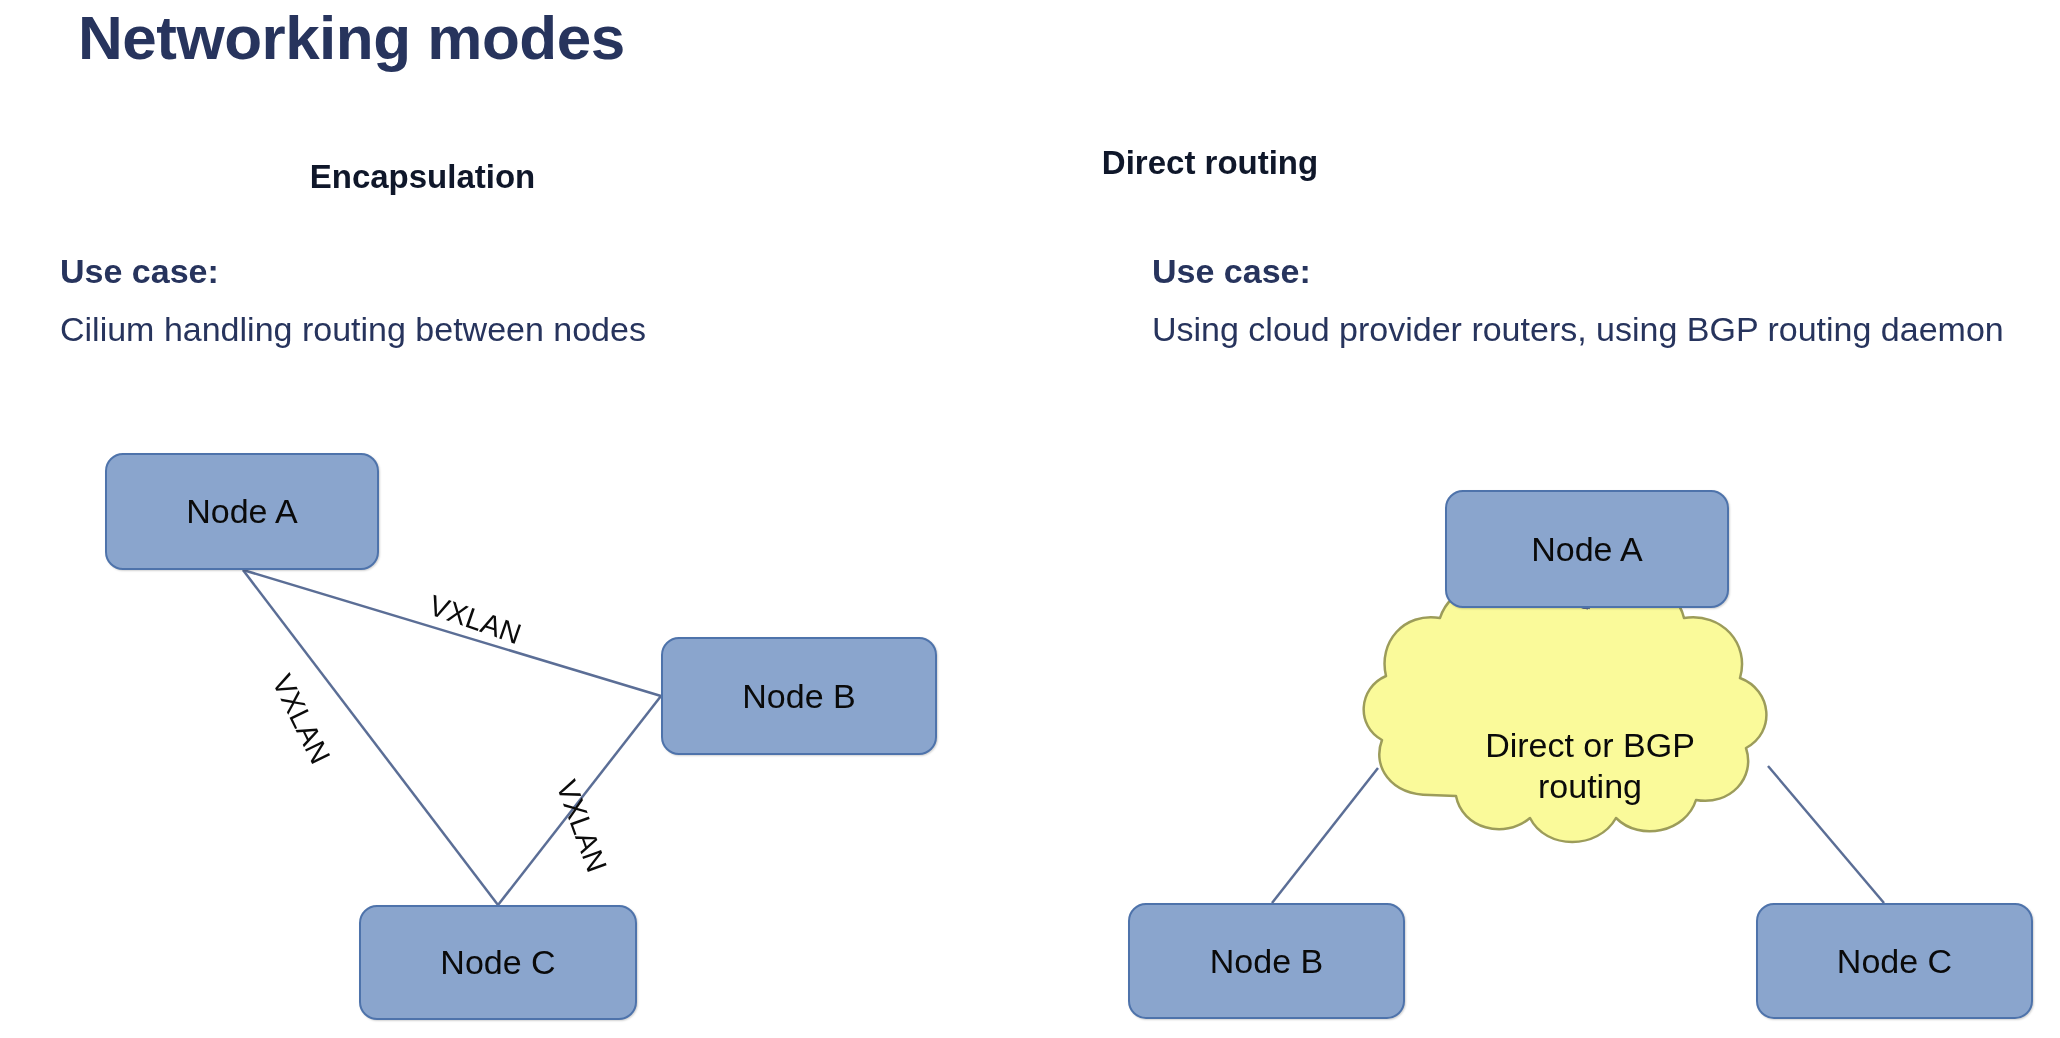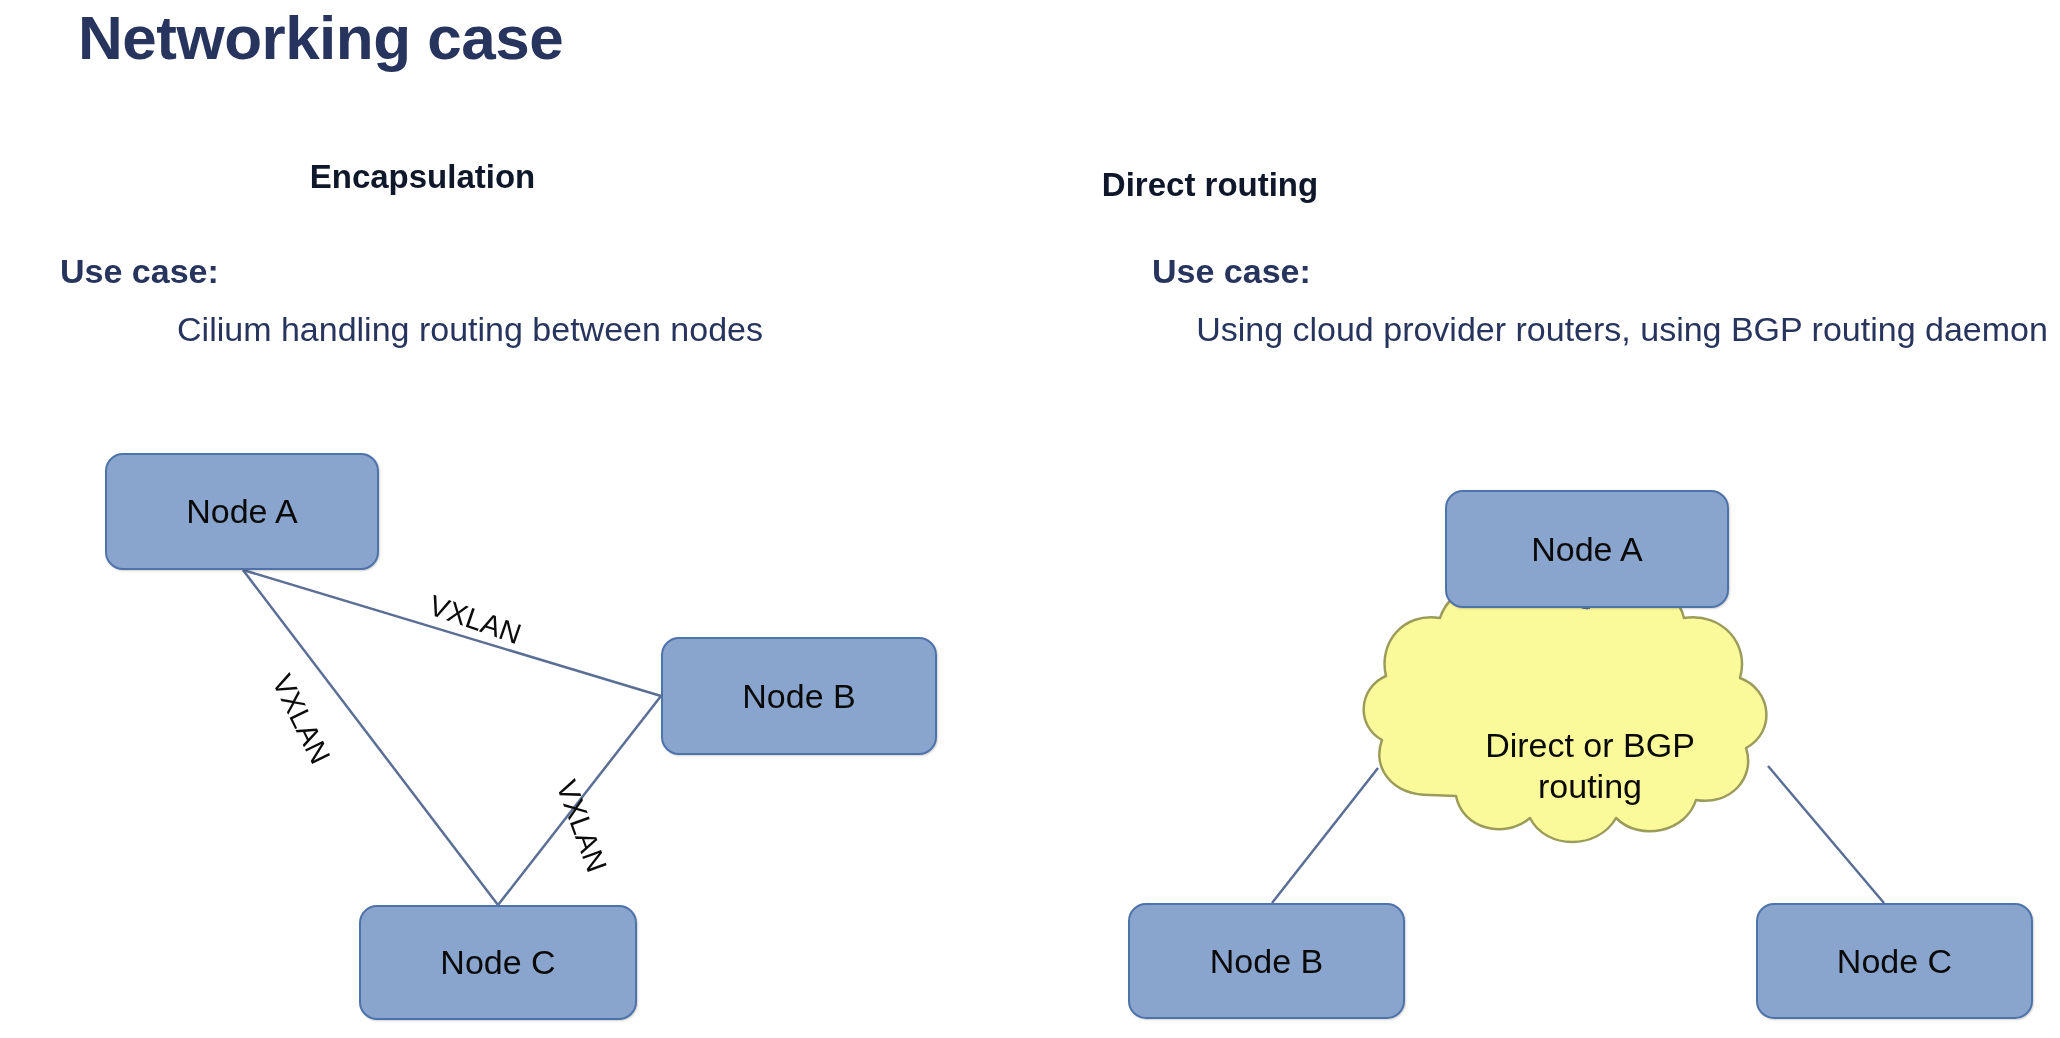--- a/index.html
+++ b/index.html
@@ -38,41 +38,40 @@
   
   .col-header {
     position: absolute;
     font-size: 33px;
     font-weight: bold;
     color: #0f172a;
     white-space: nowrap;
     text-align: center;
   }
   .col-header.left  { left: 0px;    top: 158px; width: 845px; }
-  .col-header.right { left: 1010px; top: 166px; width: 400px; }
+  .col-header.right { left: 1010px; top: 144px; width: 400px; }
 
   
   .usecase {
     position: absolute;
     margin-left: 30px;
   }
   .usecase .label {
     font-size: 34px;
     font-weight: bold;
     color: #27345d;
     margin: 0 0 16px 0;
     line-height: 1.15;
   }
   .usecase .body {
     font-size: 34px;
     font-weight: normal;
     color: #27345d;
     margin: 0;
     line-height: 1.3;
-    text-align: center;
   }
   .usecase.left  { left: 30px;   top: 252px; width: 820px; }
   .usecase.right { left: 1122px; top: 252px; width: 940px; }
 
   
   .diagram {
     position: absolute;
     left: 0;
     top: 0;
     width: 2060px;
@@ -132,21 +131,21 @@
     color: #0a0a0a;
     line-height: 1.2;
     font-family: "Liberation Sans", sans-serif;
   }
 </style>
 </head>
 <body>
 
 <div class="slide">
 
-  <div class="slide-title">Networking case</div>
+  <div class="slide-title">Networking modes</div>
 
   <div class="col-header left">Encapsulation</div>
 
   <div class="col-header right">Direct routing</div>
 
   <div class="usecase left">
     <p class="label">Use case:</p>
     <p class="body">Cilium handling routing between nodes</p>
   </div>
 

